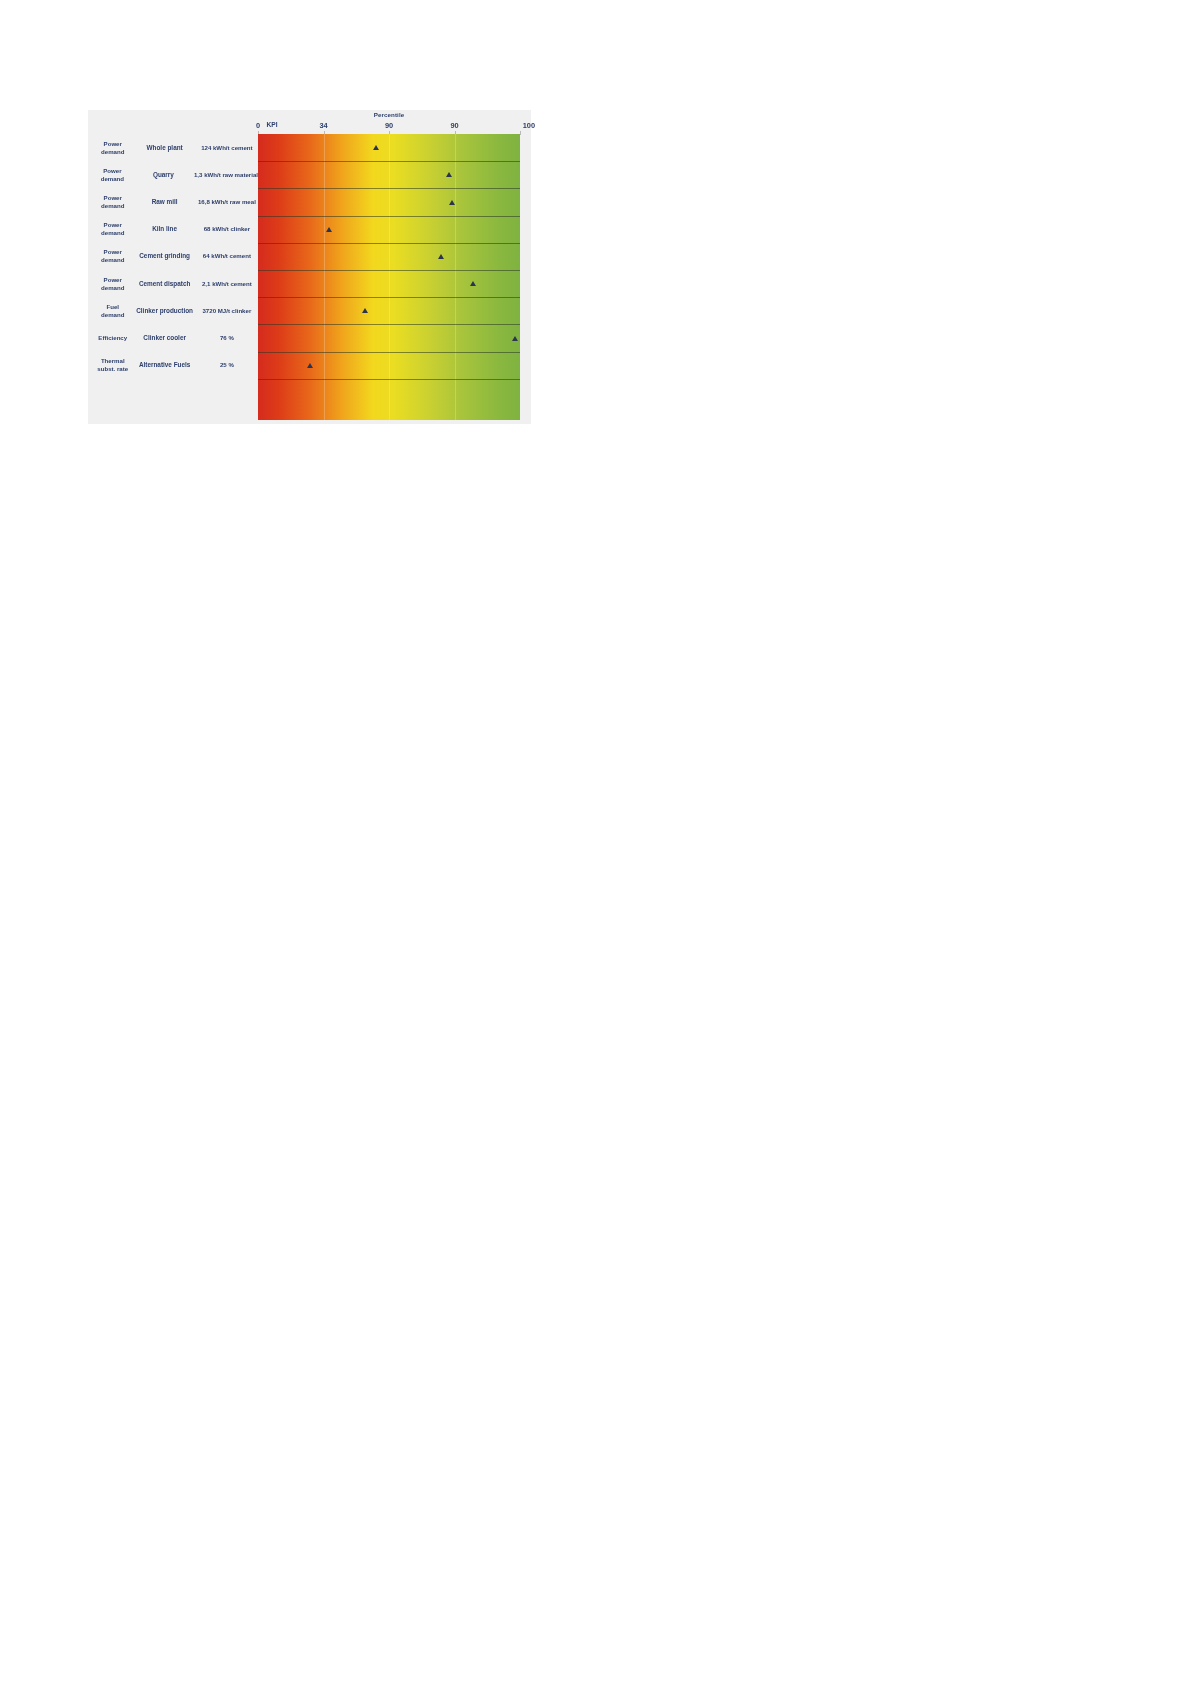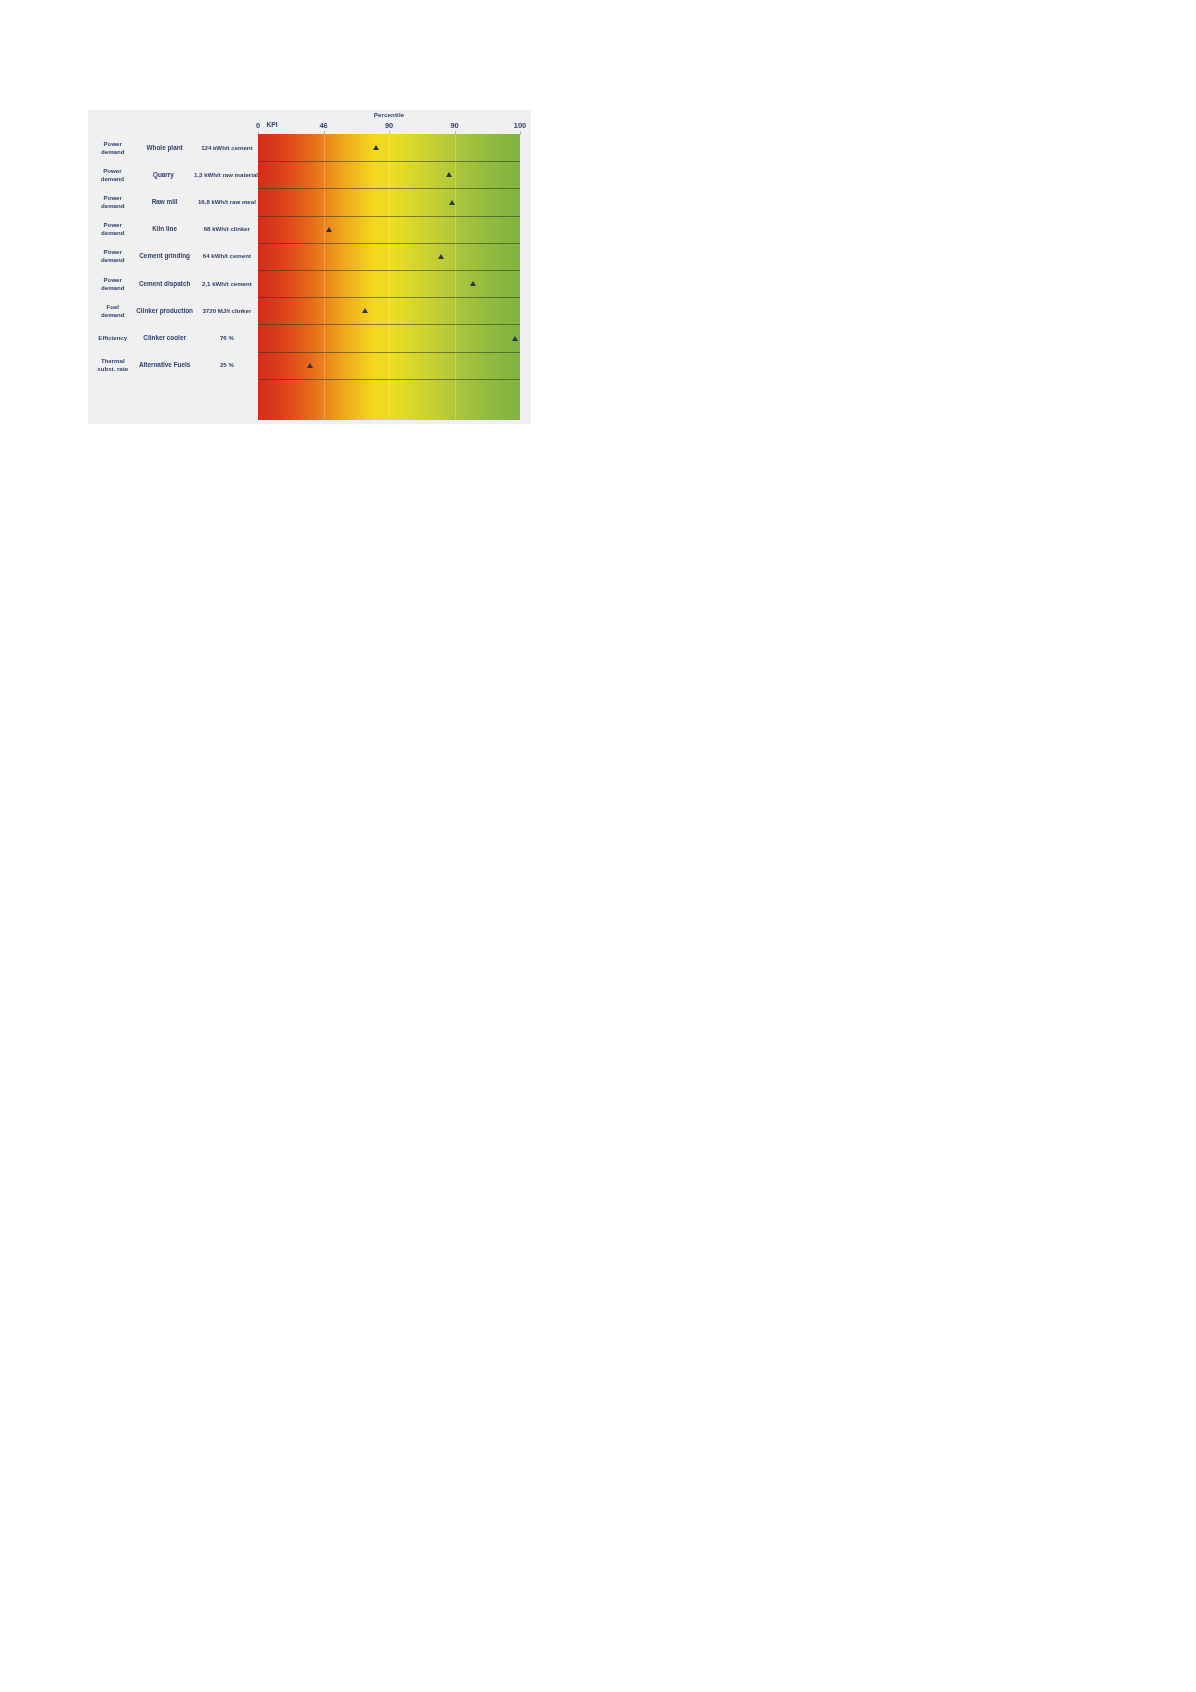--- a/index.html
+++ b/index.html
@@ -191,27 +191,27 @@
 <div id="page">
 
   <div class="figure-panel">
 
     <div class="axis-header">
       <div class="col-head-kpi">KPI</div>
       <div class="axis-title" id="axis-title" style="left: 256px;">Percentile</div>
       <div id="tick-labels">
           <div class="axis-tick-label" style="left: 170px;">0</div>
           <div class="axis-tick-mark" style="left: 170px;"></div>
-          <div class="axis-tick-label" style="left: 235.5px;">46</div>
+          <div class="axis-tick-label" style="left: 235.5px;">34</div>
           <div class="axis-tick-mark" style="left: 235.5px;"></div>
           <div class="axis-tick-label" style="left: 301px;">90</div>
           <div class="axis-tick-mark" style="left: 301px;"></div>
           <div class="axis-tick-label" style="left: 366.5px;">90</div>
           <div class="axis-tick-mark" style="left: 366.5px;"></div>
-          <div class="axis-tick-label" style="left: 432px;">100</div>
+          <div class="axis-tick-label" style="left: 432px; text-align: right;">100</div>
           <div class="axis-tick-mark" style="left: 432px;"></div>
         </div>
     </div>
 
     <div class="label-col" id="label-col">
         <div class="row-labels" style="top: 0px;">
           <div class="cell-category">
             <div>Power</div>
             <div>demand</div>
           </div>

